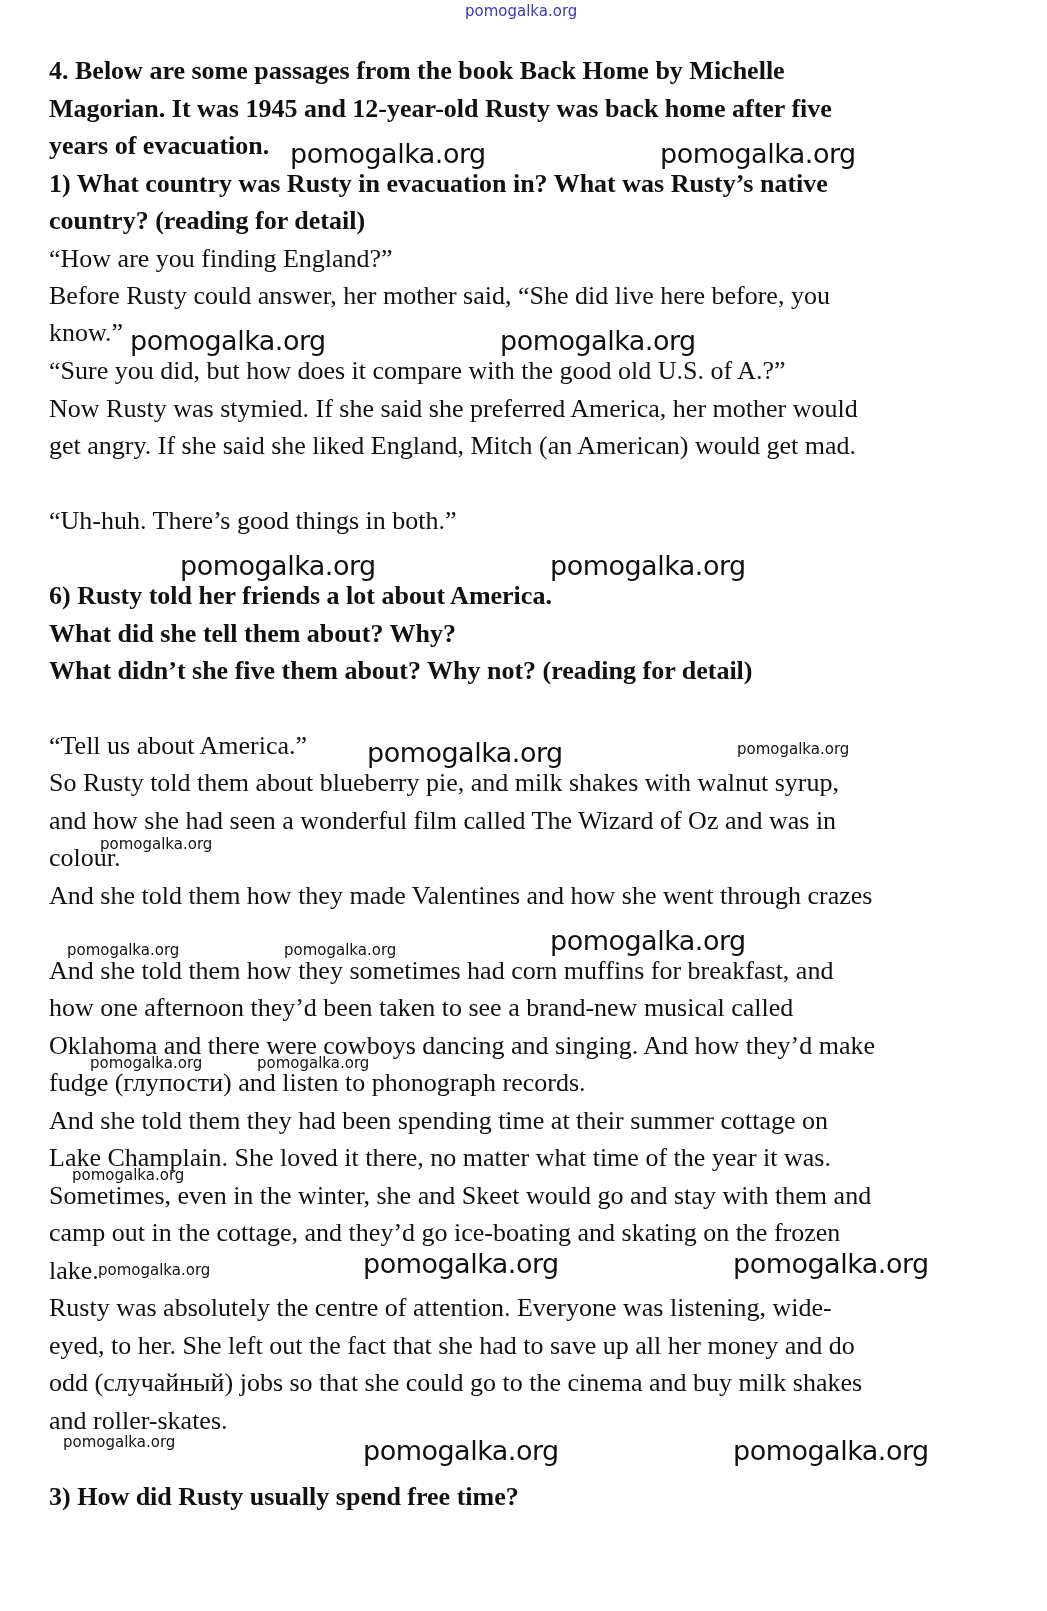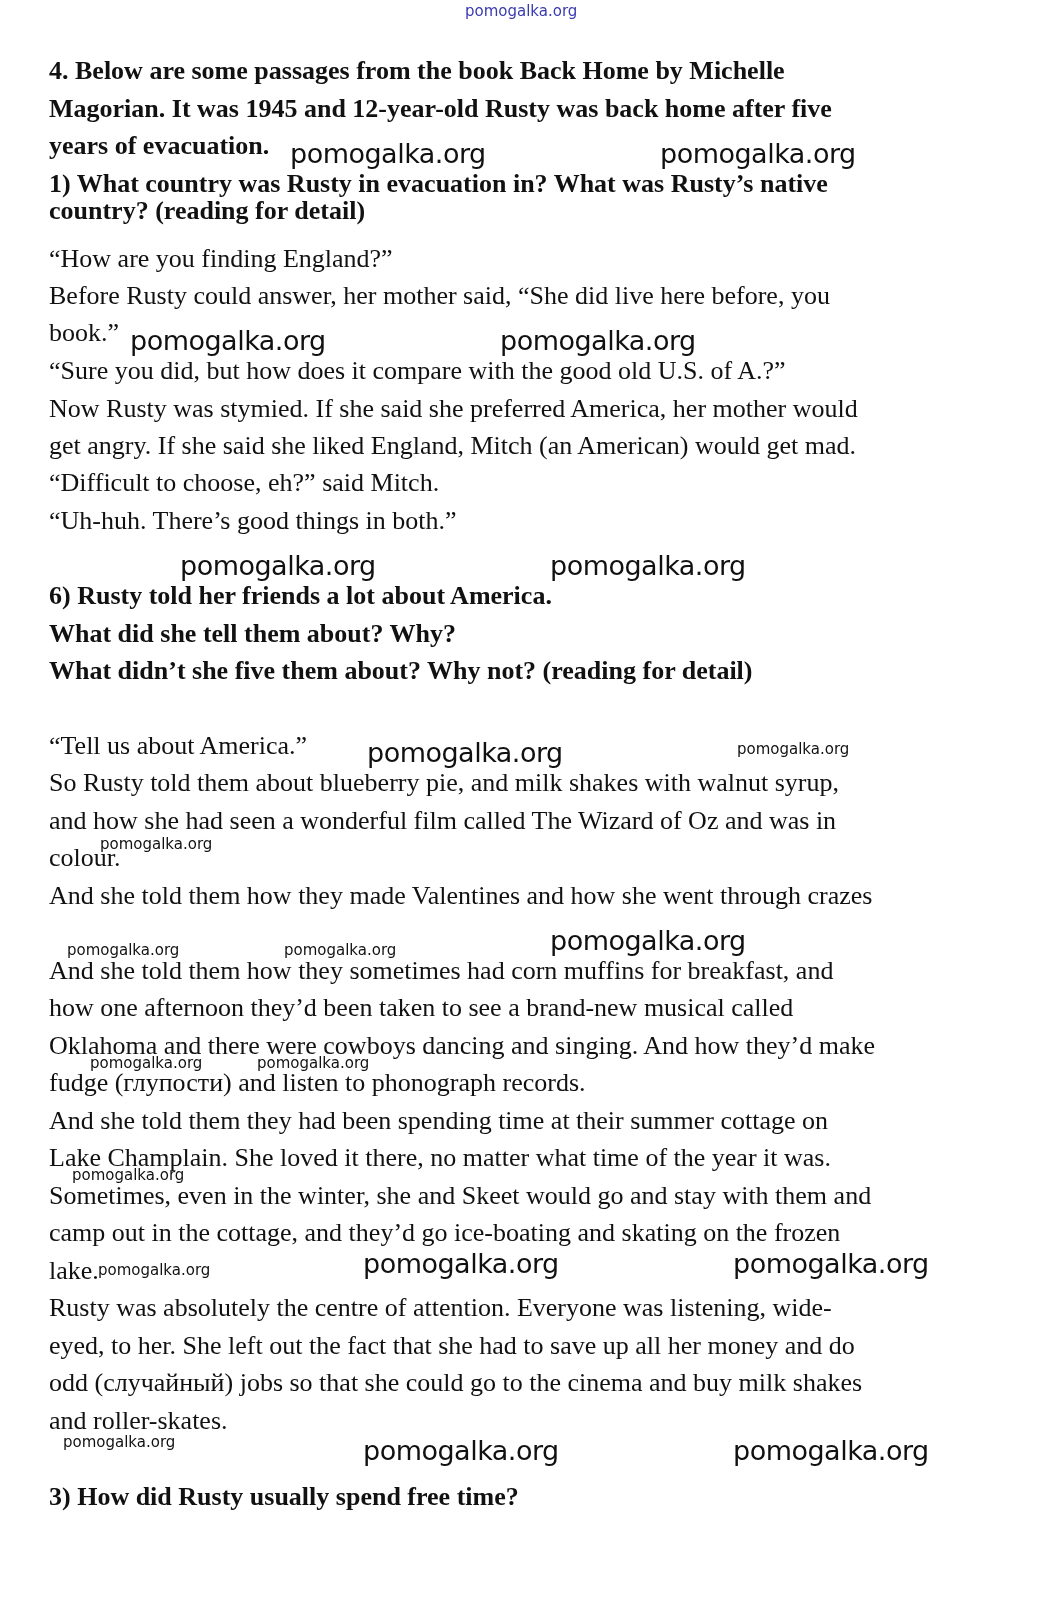--- a/index.html
+++ b/index.html
@@ -26,31 +26,30 @@
 
   <div class="wm wm-top" style="left:453px; top:2px;">pomogalka.org</div>
 
   <div class="line bold" style="top:56px;">4. Below are some passages from the book Back Home by Michelle</div>
   <div class="line bold" style="top:94px;">Magorian. It was 1945 and 12-year-old Rusty was back home after five</div>
   <div class="line bold" style="top:131px;">years of evacuation.</div>
   <div class="wm wm-lg" style="left:278px; top:138px;">pomogalka.org</div>
   <div class="wm wm-lg" style="left:648px; top:138px;">pomogalka.org</div>
 
   <div class="line bold" style="top:169px;">1) What country was Rusty in evacuation in? What was Rusty’s native</div>
-  <div class="line bold" style="top:196px;">country? (reading for detail)</div>
+  <div class="line bold" style="top:206px;">country? (reading for detail)</div>
 
   <div class="line" style="top:244px;">“How are you finding England?”</div>
   <div class="line" style="top:281px;">Before Rusty could answer, her mother said, “She did live here before, you</div>
-  <div class="line" style="top:318px;">book.”</div>
+  <div class="line" style="top:318px;">know.”</div>
   <div class="wm wm-lg" style="left:118px; top:325px;">pomogalka.org</div>
   <div class="wm wm-lg" style="left:488px; top:325px;">pomogalka.org</div>
   <div class="line" style="top:356px;">“Sure you did, but how does it compare with the good old U.S. of A.?”</div>
   <div class="line" style="top:394px;">Now Rusty was stymied. If she said she preferred America, her mother would</div>
   <div class="line" style="top:431px;">get angry. If she said she liked England, Mitch (an American) would get mad.</div>
-  <div class="line" style="top:468px;">“Difficult to choose, eh?” said Mitch.</div>
   <div class="line" style="top:506px;">“Uh-huh. There’s good things in both.”</div>
 
   <div class="wm wm-lg" style="left:168px; top:550px;">pomogalka.org</div>
   <div class="wm wm-lg" style="left:538px; top:550px;">pomogalka.org</div>
 
   <div class="line bold" style="top:581px;">6) Rusty told her friends a lot about America.</div>
   <div class="line bold" style="top:619px;">What did she tell them about? Why?</div>
   <div class="line bold" style="top:656px;">What didn’t she five them about? Why not? (reading for detail)</div>
 
   <div class="line" style="top:731px;">“Tell us about America.”</div>

